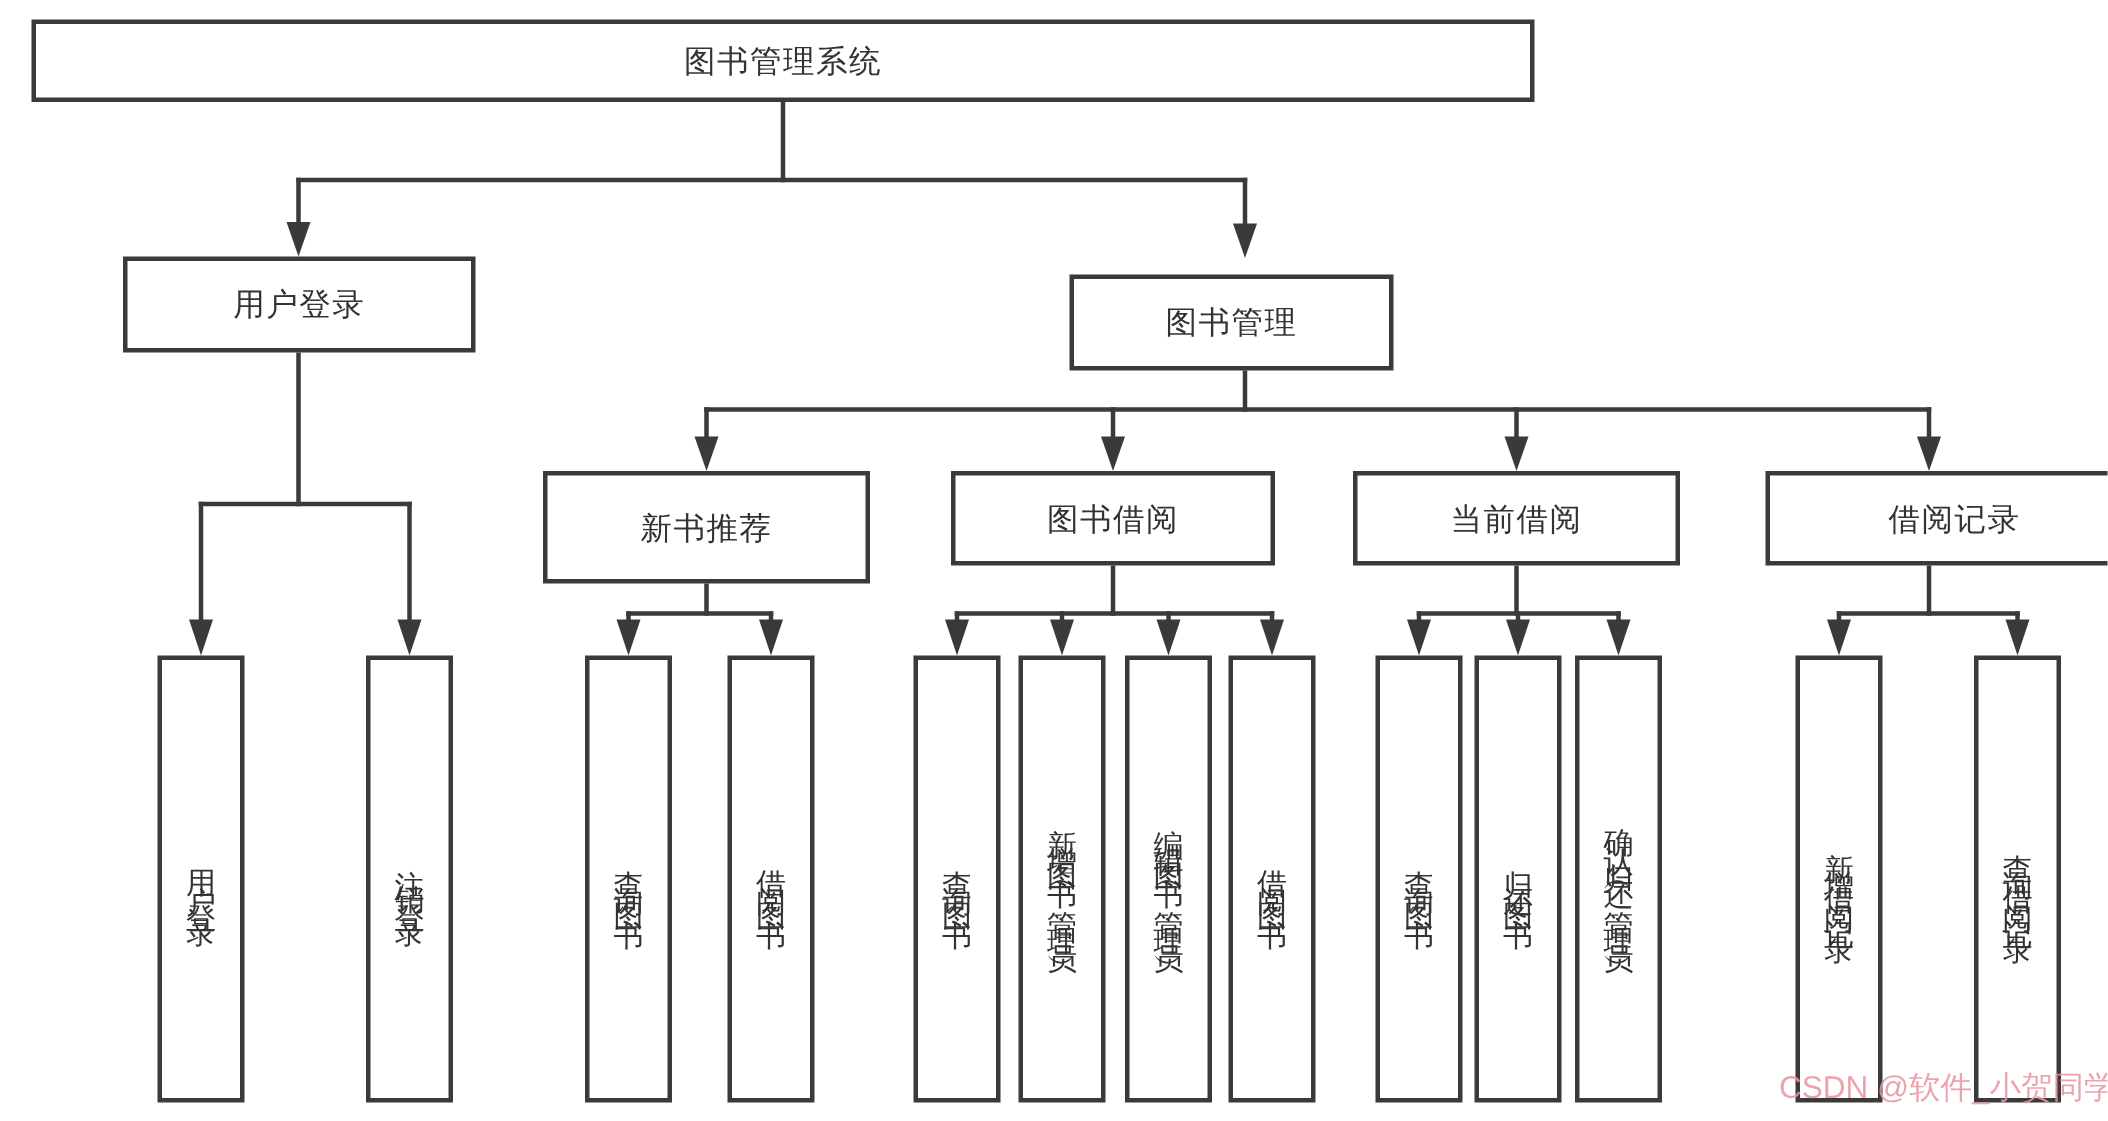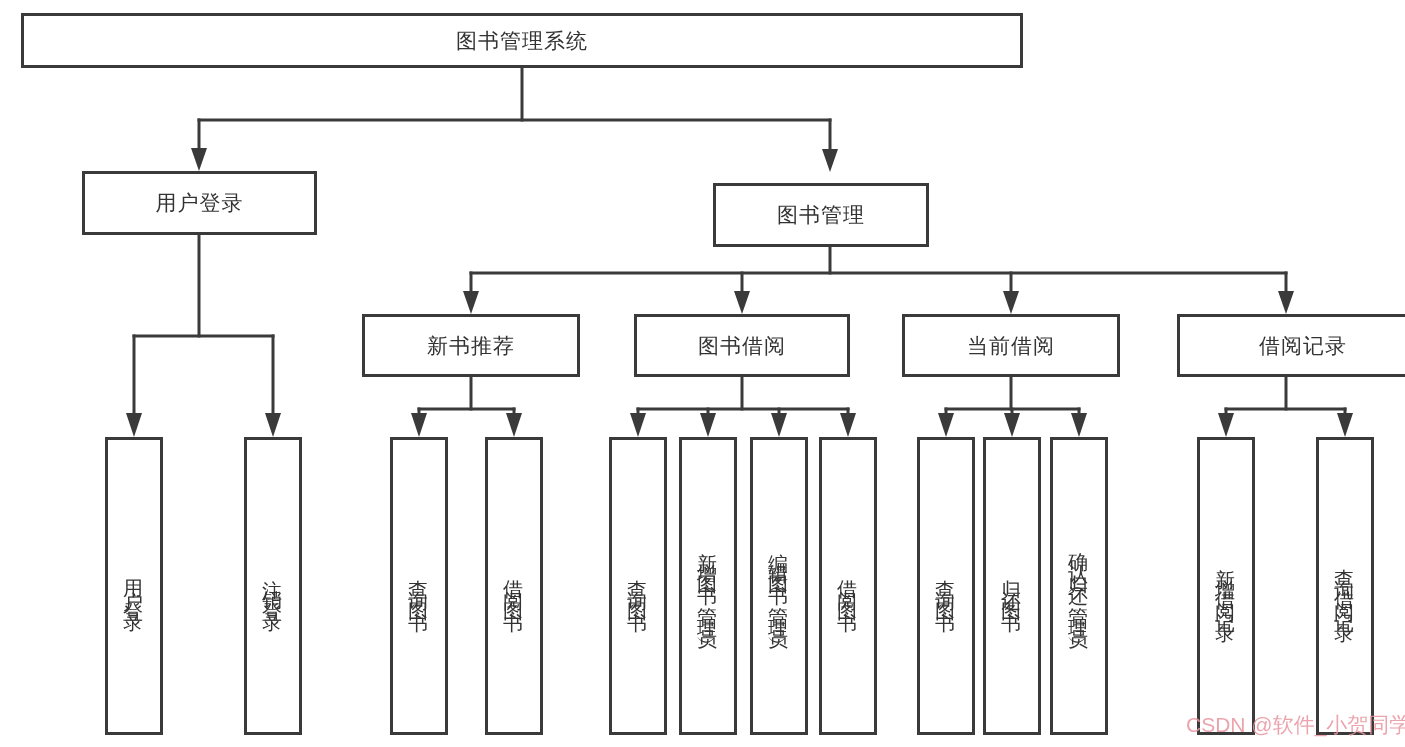--- a/index.html
+++ b/index.html
@@ -118,21 +118,21 @@
     <span>图书管理系统</span>
   </div>
 
   <div class="node h" style="left:82px;top:171px;width:235px;height:64px;">
     <span>用户登录</span>
   </div>
   <div class="node h" style="left:713px;top:171px;width:216px;height:64px;margin-top:12px;">
     <span>图书管理</span>
   </div>
 
-  <div class="node h" style="left:362px;top:314px;width:218px;height:63px;">
+  <div class="node h" style="left:362px;top:314px;width:218px;height:75px;">
     <span>新书推荐</span>
   </div>
   <div class="node h" style="left:902px;top:314px;width:218px;height:63px;">
     <span>当前借阅</span>
   </div>
   <div class="node h" style="left:634px;top:314px;width:216px;height:63px;">
     <span>图书借阅</span>
   </div>
   <div class="node h" style="left:1177px;top:314px;width:252px;height:63px;">
     <span>借阅记录</span>

